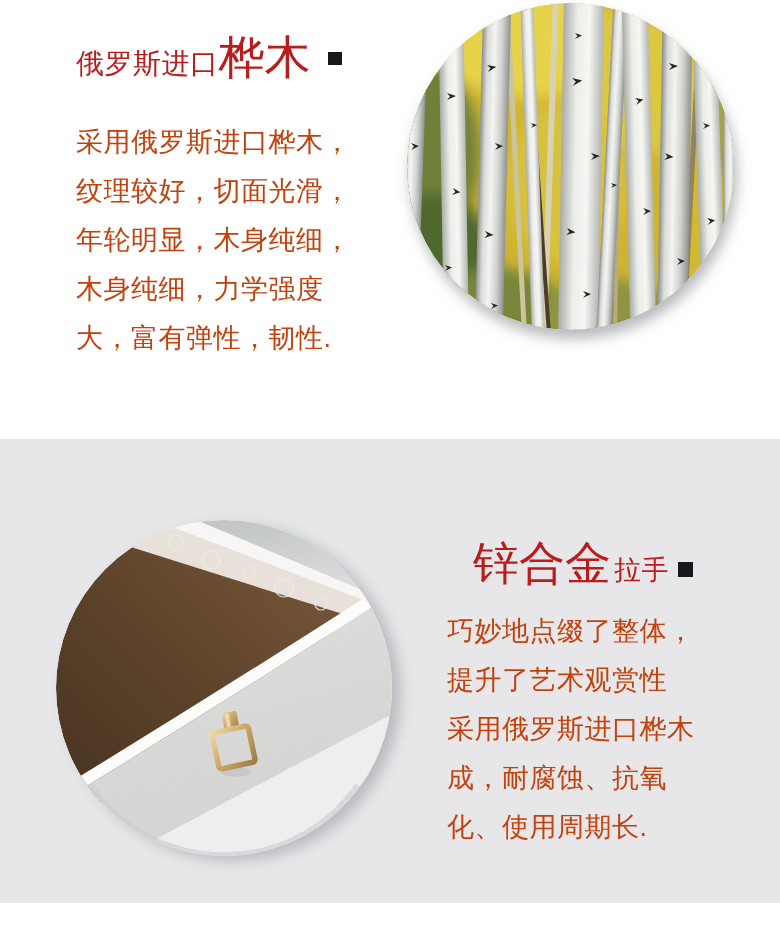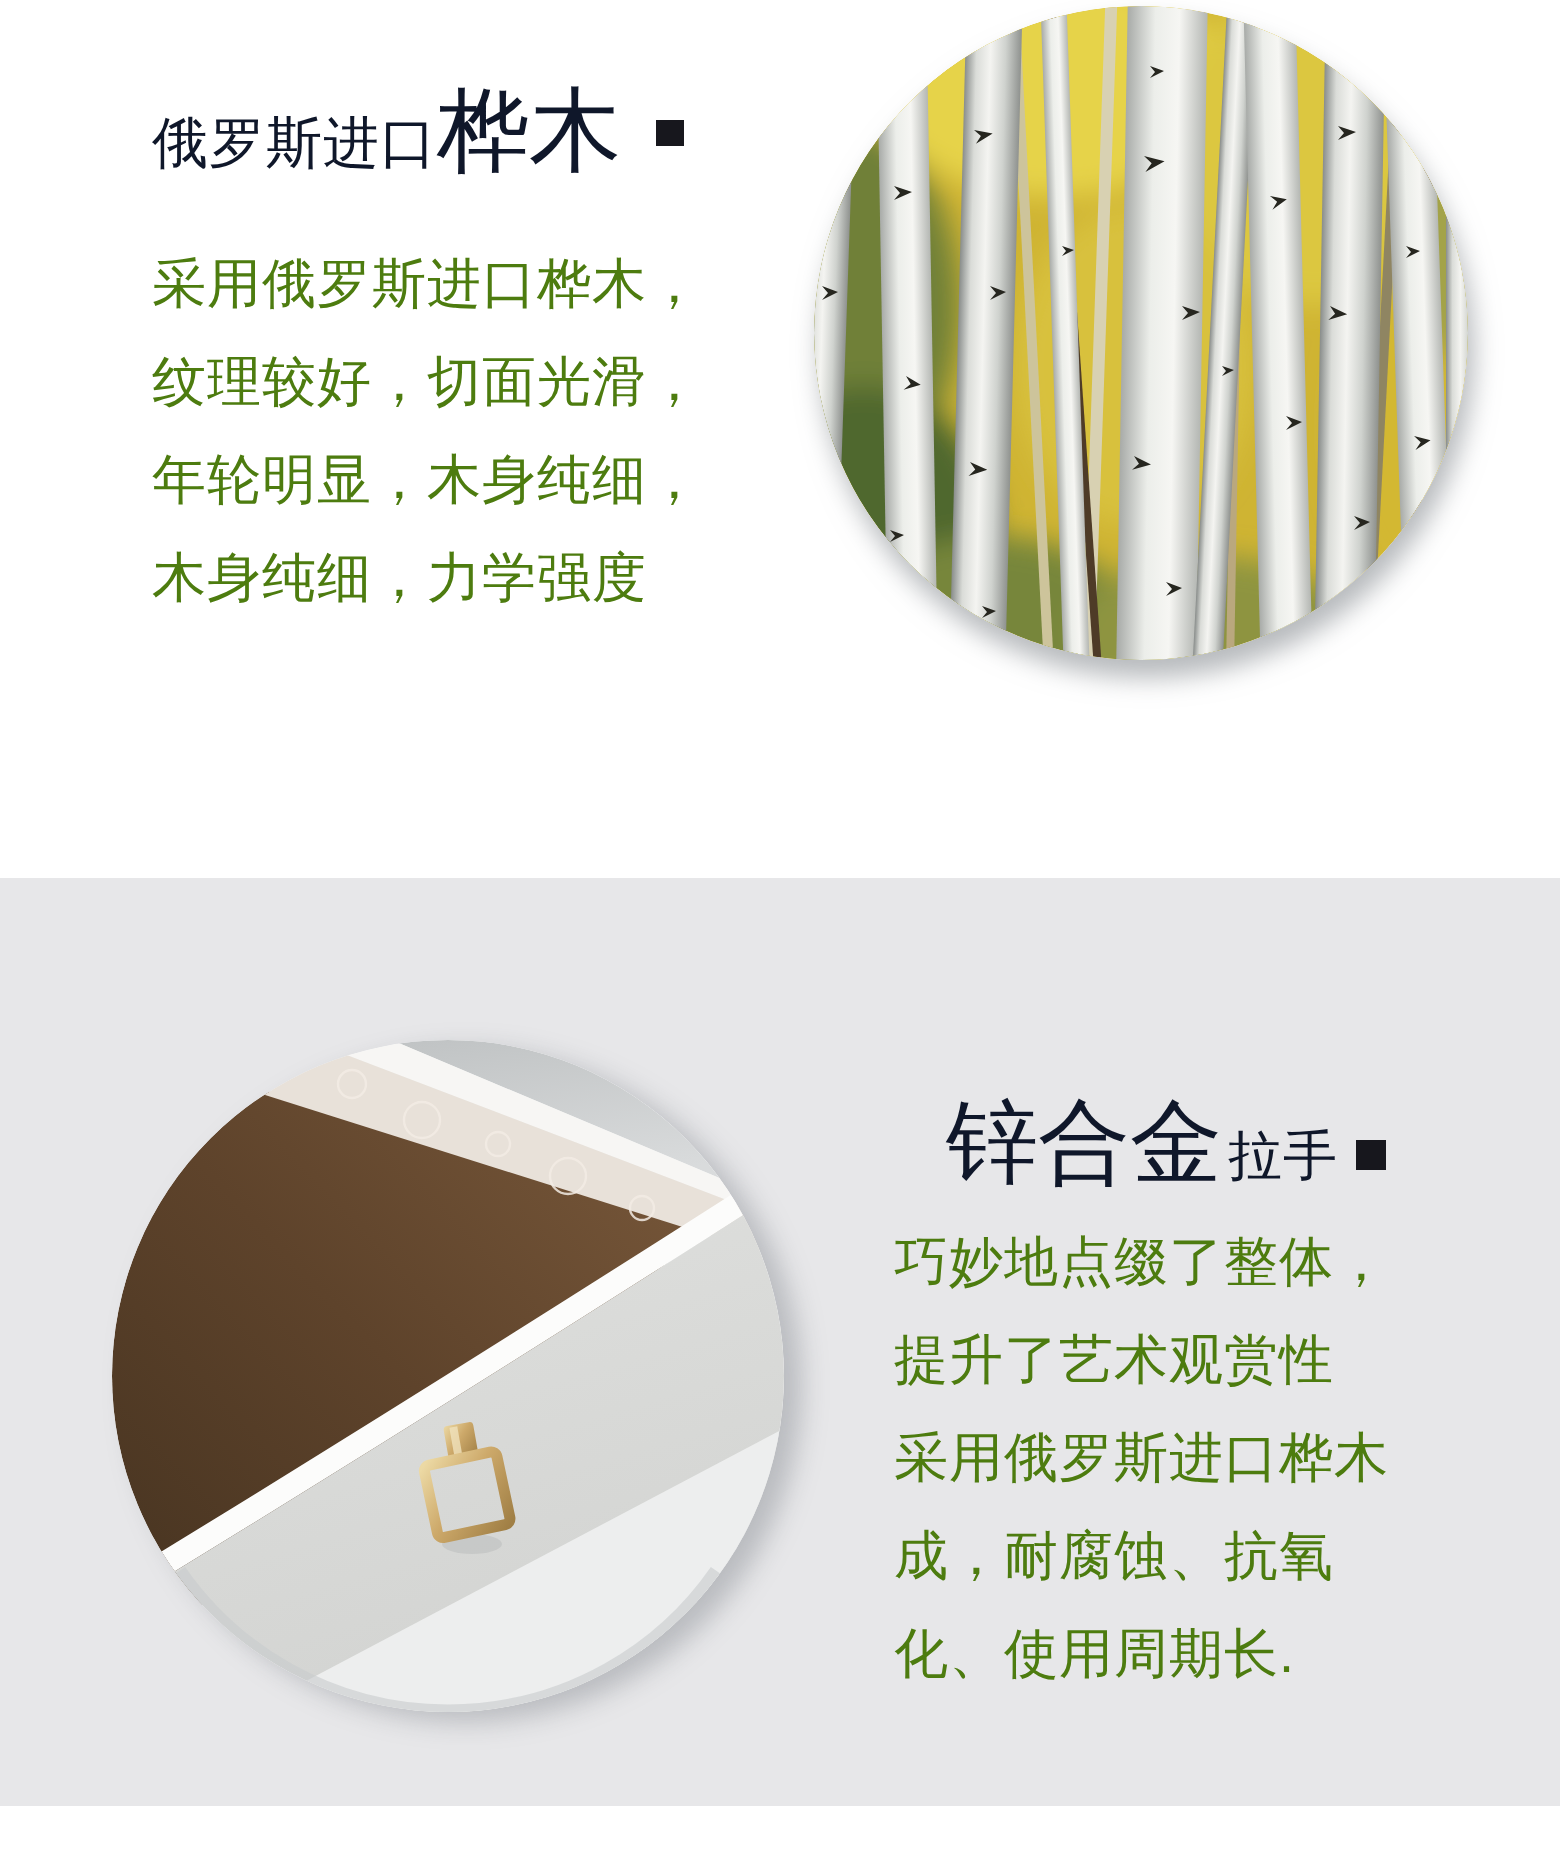--- a/index.html
+++ b/index.html
@@ -7,32 +7,32 @@
     width:780px;height:936px;position:relative;overflow:hidden;
     background:#ffffff;
     font-family:"Liberation Sans","DejaVu Sans",sans-serif;
   }
   .section{position:absolute;left:0;width:780px;}
   .section-birch{top:0;height:439px;background:#ffffff;}
   .section-handle{top:439px;height:464px;background:#e7e7e9;}
   .bottom-strip{top:903px;height:33px;background:#ffffff;}
 
   
-  .title-row{position:absolute;white-space:nowrap;line-height:46px;color:#0f172a;text-align:center;}
+  .title-row{position:absolute;white-space:nowrap;line-height:30px;color:#b91c1c;text-align:center;}
   .t-small{font-size:28px;letter-spacing:.5px;}
   .t-large{font-size:46px;letter-spacing:0;}
   .marker{display:inline-block;background:#17171d;}
   .birch-title{left:76px;top:42px;}
   .birch-title .marker{width:14px;height:13px;margin-left:17px;vertical-align:8px;}
   .handle-title{left:473px;top:95px;margin-top:14px;}
   .handle-title .t-small{margin-left:3px;font-size:27px;}
   .handle-title .marker{width:15px;height:15px;margin-left:9px;vertical-align:2px;}
 
   
-  .body-copy{position:absolute;font-size:27px;line-height:49px;letter-spacing:.5px;color:#4d7c0f;white-space:nowrap;}
+  .body-copy{position:absolute;font-size:27px;line-height:49px;letter-spacing:.5px;color:#c2410c;white-space:nowrap;}
   .birch-body{left:76px;top:118px;}
   .handle-body{left:447px;top:168px;}
   .body-copy .line{display:block;}
 
   
   .photo-circle{position:absolute;border-radius:50%;overflow:hidden;}
   .birch-circle{left:407px;top:3px;width:327px;height:327px;
     box-shadow:3px 9px 13px rgba(124,129,135,.55);}
   .drawer-circle{left:56px;top:81px;width:336px;height:336px;
     box-shadow:9px 5px 13px rgba(124,129,135,.42);}
@@ -45,20 +45,21 @@
 
   <div class="title-row birch-title">
     <span class="t-small">俄罗斯进口</span><span class="t-large">桦木</span><span class="marker"></span>
   </div>
 
   <div class="body-copy birch-body">
     <span class="line">采用俄罗斯进口桦木，</span>
     <span class="line">纹理较好，切面光滑，</span>
     <span class="line">年轮明显，木身纯细，</span>
     <span class="line">木身纯细，力学强度</span>
+    <span class="line">大，富有弹性，韧性.</span>
   </div>
 
   <div class="photo-circle birch-circle">
     <svg viewBox="0 0 327 327" width="327" height="327">
       <defs>
         <clipPath id="cB">
             <circle cx="163.5" cy="163.5" r="163.5"></circle>
           </clipPath>
         <linearGradient id="gT" x1="0" y1="0" x2="1" y2="0">
           <stop offset="0" stop-color="#898d8b"></stop>

